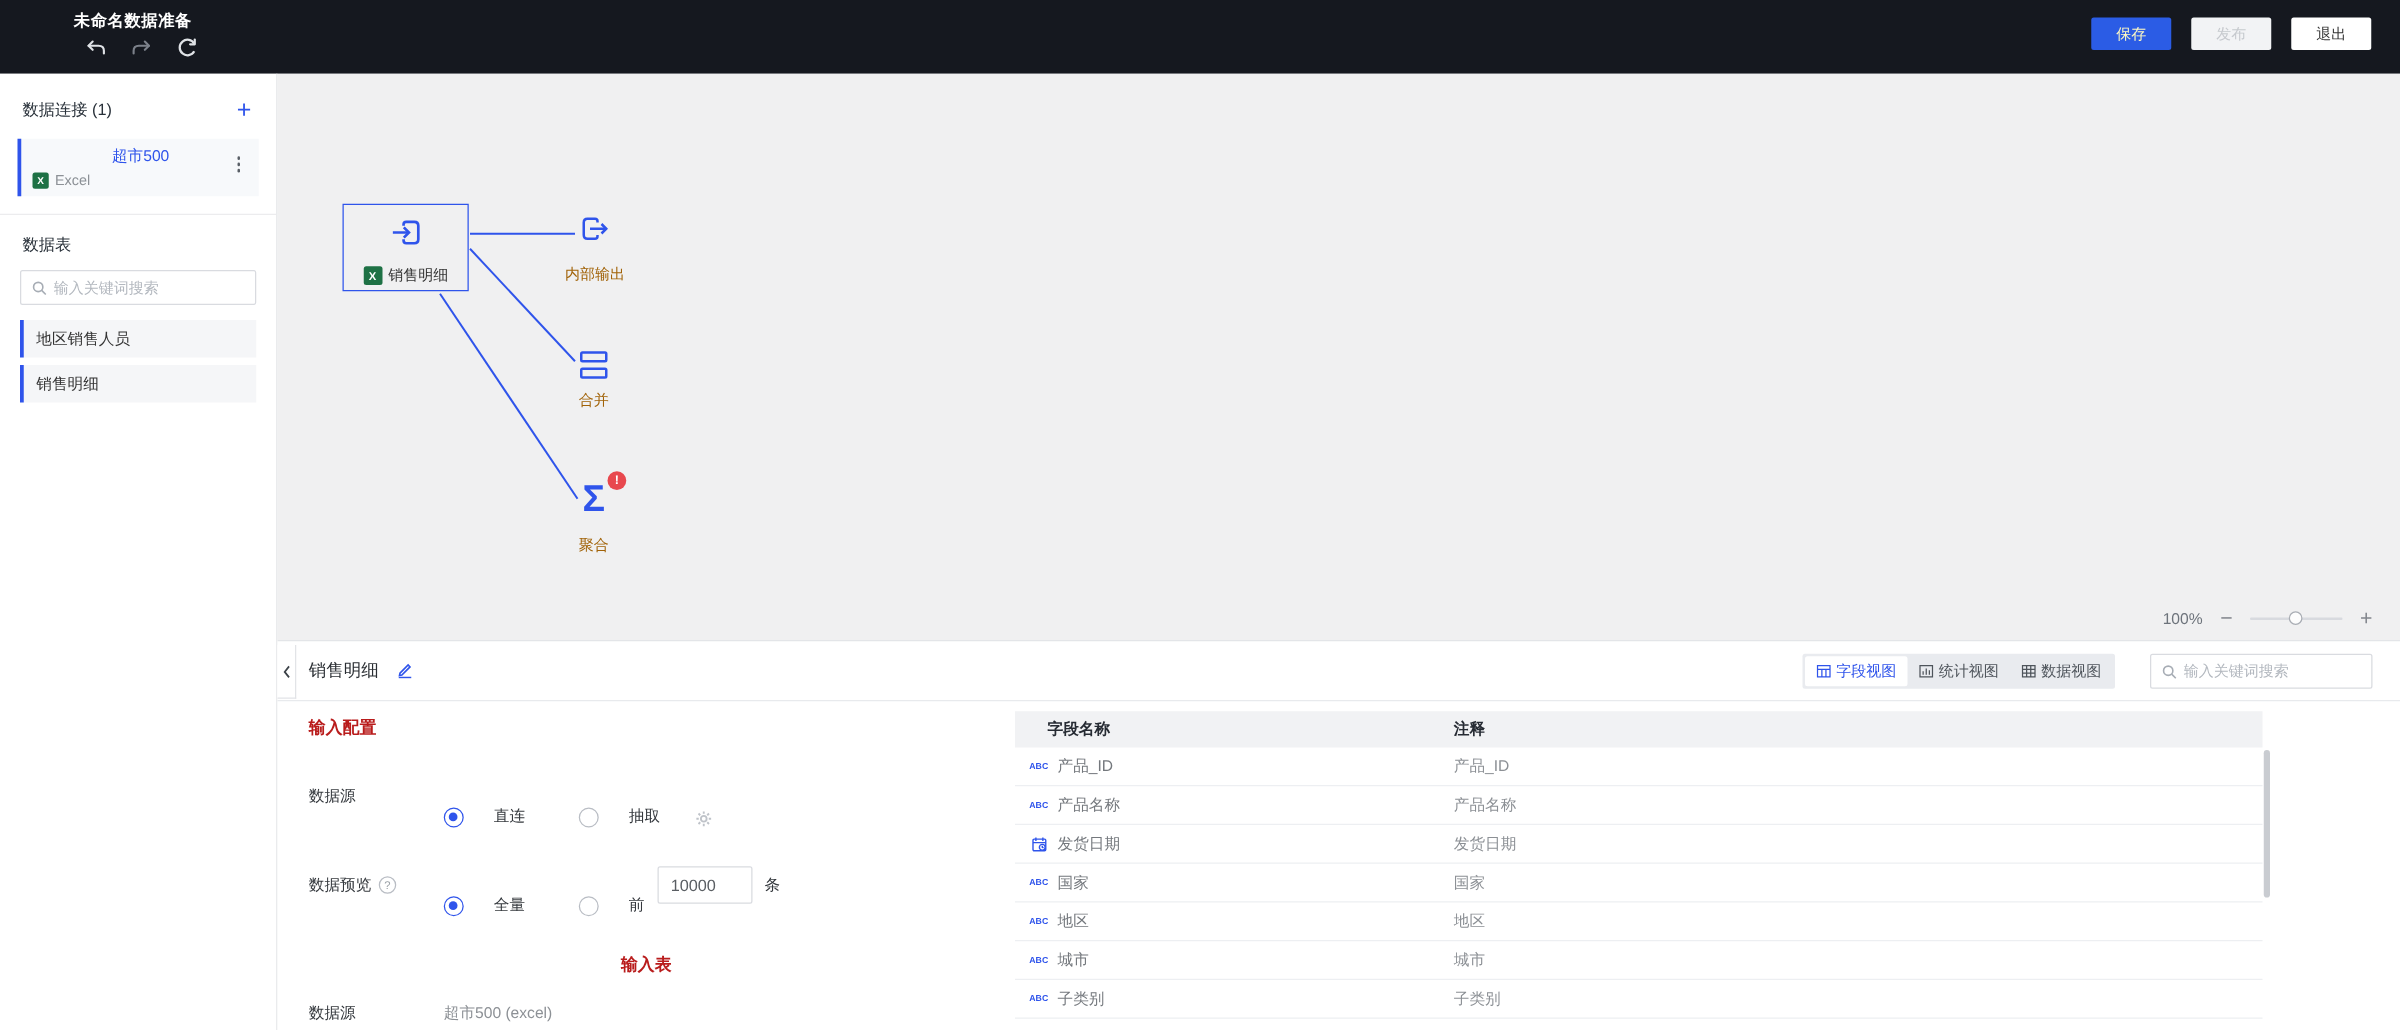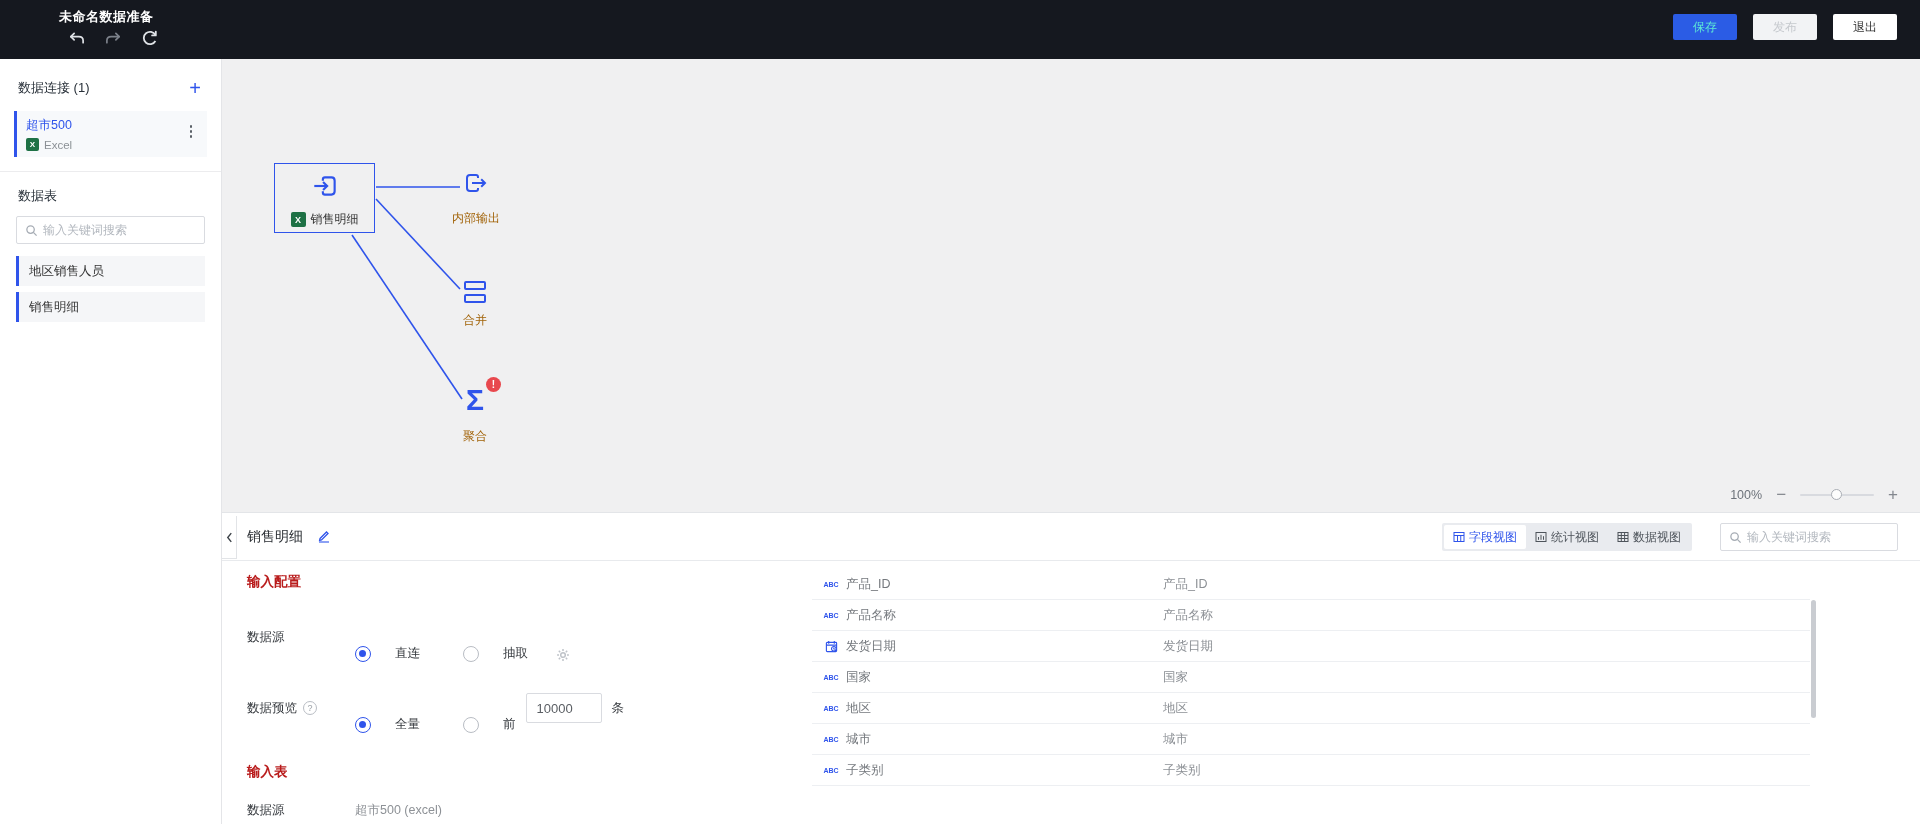--- a/index.html
+++ b/index.html
@@ -8,32 +8,32 @@
   
   .topbar { position:relative; height:59px; background:#15181f; }
   .tb-title { position:absolute; left:59px; top:8px; color:#ffffff; font-size:13px; font-weight:600; letter-spacing:.5px;}
   .tb-icons { position:absolute; left:68px; top:30px; display:flex; gap:20px; align-items:center; }
   .tb-ic { width:17px; height:17px; color:#dfe2e6; cursor:pointer; }
   .tb-ic.dim { color:#7c818a; }
   .tb-ic.flip svg { transform:scaleX(-1); }
   .tb-btns { position:absolute; right:23px; top:14px; display:flex; gap:16px; }
   .btn { height:26px; min-width:64px; padding:0 14px; border:none; border-radius:2px; font-size:12px;
     font-family:inherit; cursor:pointer; }
-  .btn-save { background:#2b5ce5; color:#5eead4; }
+  .btn-save { background:#2b5ce5; color:#fef9c3; }
   .btn-publish { background:#f2f3f5; color:#c6c9ce; }
   .btn-exit { background:#ffffff; color:#333; }
   
   .main { display:flex; height:765px; }
   .sidebar { width:222px; background:#fff; border-right:1px solid #e4e5e8; flex:none; position:relative; }
   .sb-head { display:flex; align-items:center; justify-content:space-between; padding:20px 20px 0 18px; }
   .sb-head-label { font-size:13px; color:#283039; }
   .plus-ic { color:#2f54eb; font-size:20px; line-height:18px; cursor:pointer; font-weight:400; }
   .conn-item { margin:14px 14px 0 14px; background:#f7f9fb; border-left:3px solid #2f54eb; padding:6px 8px 6px 9px;
     position:relative; cursor:pointer; }
-  .conn-name { color:#2f54eb; font-size:12.5px; }
+  .conn-name { color:#2f54eb; font-size:12.5px;text-align:center; }
   .conn-sub { display:flex; align-items:center; gap:5px; margin-top:4px; }
   .xls-ic { width:13px; height:13px; background:#1e7145; color:#fff; border-radius:2px; font-size:8px;
     font-weight:bold; display:flex; align-items:center; justify-content:center; flex:none; }
   .conn-type { color:#8c9196; font-size:11.5px; }
   .kebab { position:absolute; right:10px; top:14px; width:12px; display:flex; flex-direction:column; gap:2.5px;
     align-items:center; cursor:pointer; }
   .kebab i { width:2.5px; height:2.5px; border-radius:50%; background:#595f66; }
   .sb-div { border-bottom:1px solid #ececee; margin-top:14px; }
   .sb-tables-label { padding:15px 18px 11px 18px; font-size:13px; color:#283039; }
   .sb-search { margin:0 16px; height:28px; border:1px solid #d9dbe0; border-radius:2px; display:flex;
@@ -98,21 +98,21 @@
   .radio { width:16px; height:16px; border-radius:50%; border:1.5px solid #b9bdc4; background:#fff;
     position:relative; flex:none; }
   .radio.sel { border-color:#2f54eb; }
   .radio.sel::after { content:""; position:absolute; left:3px; top:3px; width:7px; height:7px;
     border-radius:50%; background:#2f54eb; }
   .num-input { width:76px; height:30px; border:1px solid #d9dbe0; border-radius:2px; padding:0 10px;
     font-size:13px; color:#5a5e63; font-family:inherit; outline:none; margin:0 10px 0 0; }
   .unit { font-size:12.5px; color:#34383d; }
   .help-ic { width:14px; height:14px; border-radius:50%; border:1px solid #b9bdc4; color:#9aa0a6; font-size:9px;
     display:flex; align-items:center; justify-content:center; cursor:pointer; }
-  .cfg .sec2 { margin-top:30px; }
+  .cfg .sec2 { margin-top:30px;text-align:center; }
   .val { font-size:12.5px; color:#8d9196; }
   
   .ftable { position:absolute; left:590px; top:8px; width:998px; }
   .fhead { display:flex; align-items:center; height:29px; background:#f1f2f4; font-size:12.5px;
     font-weight:bold; color:#262b33; }
   .fh-name { width:351px; padding-left:26px; }
   .frow { display:flex; align-items:center; height:31px; border-bottom:1px solid #edeff2; cursor:pointer; }
   .fcell-name { width:351px; display:flex; align-items:center; padding-left:8px; }
   .fic { width:22px; display:flex; justify-content:center; flex:none; }
   .abc { font-size:7px; font-weight:bold; color:#2f54eb; letter-spacing:0; }
@@ -364,20 +364,24 @@
             <span class="cfg-label">数据源</span>
             <span class="val">超市500 (excel)</span>
           </div>
           <div class="cfg-row">
             <span class="cfg-label">表名</span>
             <span class="val">销售明细</span>
           </div>
         </div>
 
         <div class="ftable">
+          <div class="fhead">
+            <span class="fh-name">字段名称</span>
+            <span>注释</span>
+          </div>
 
           <div class="frow">
             <span class="fcell-name">
               <span class="fic">
                   <span class="abc">ABC</span>
                 </span>
               <span class="fname">产品_ID</span>
             </span>
             <span class="fcomment">产品_ID</span>
           </div>

